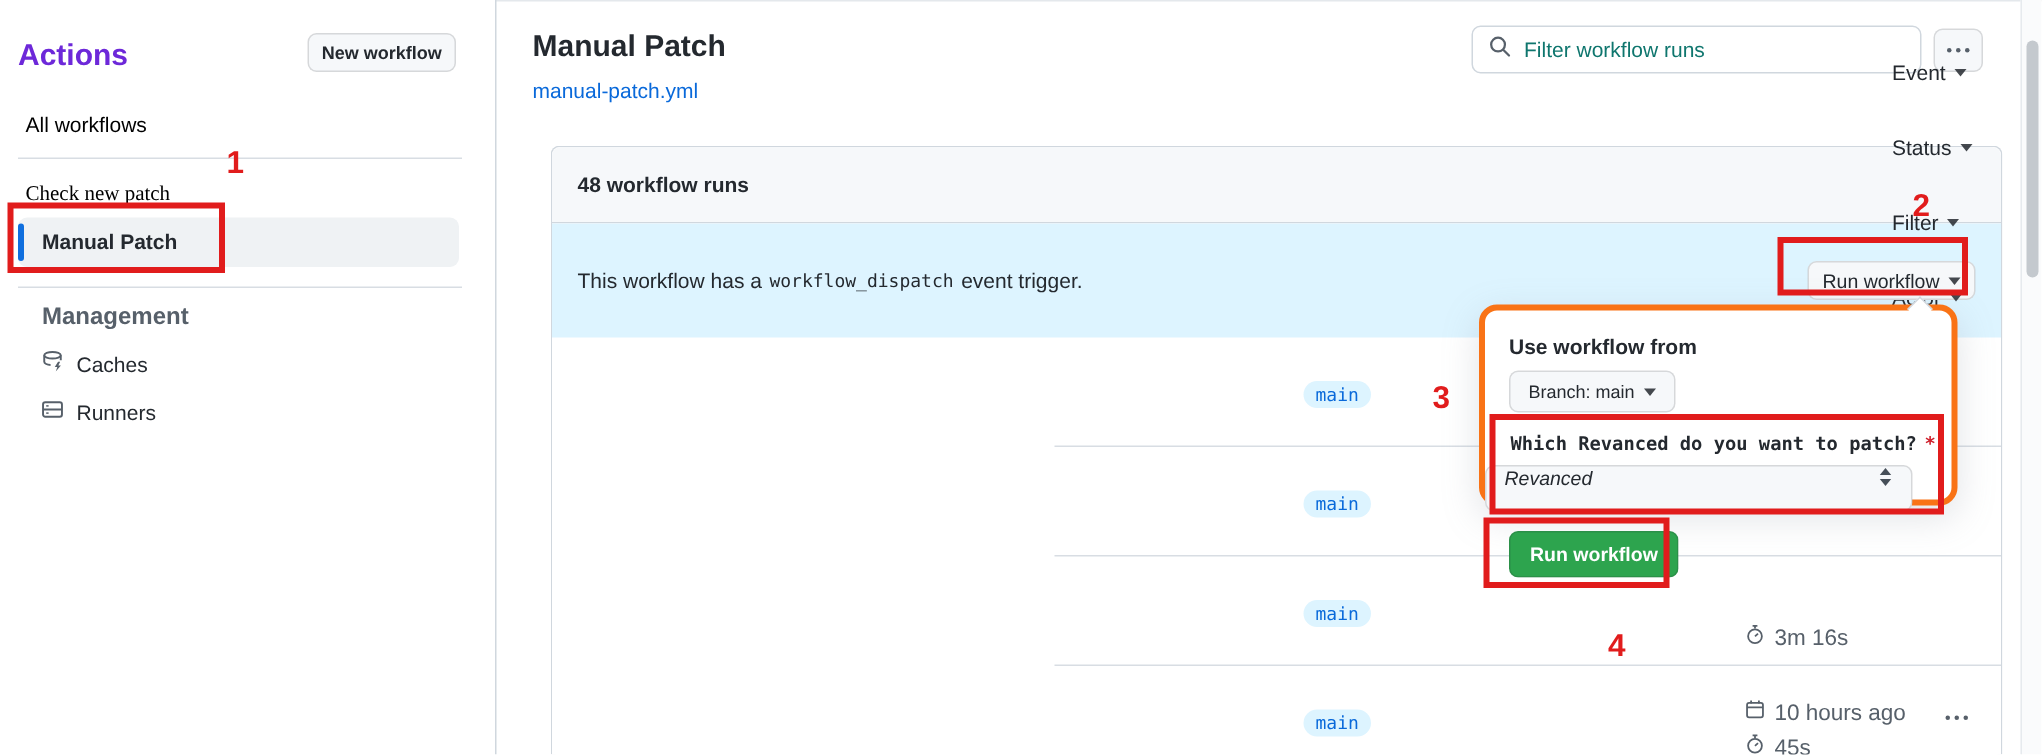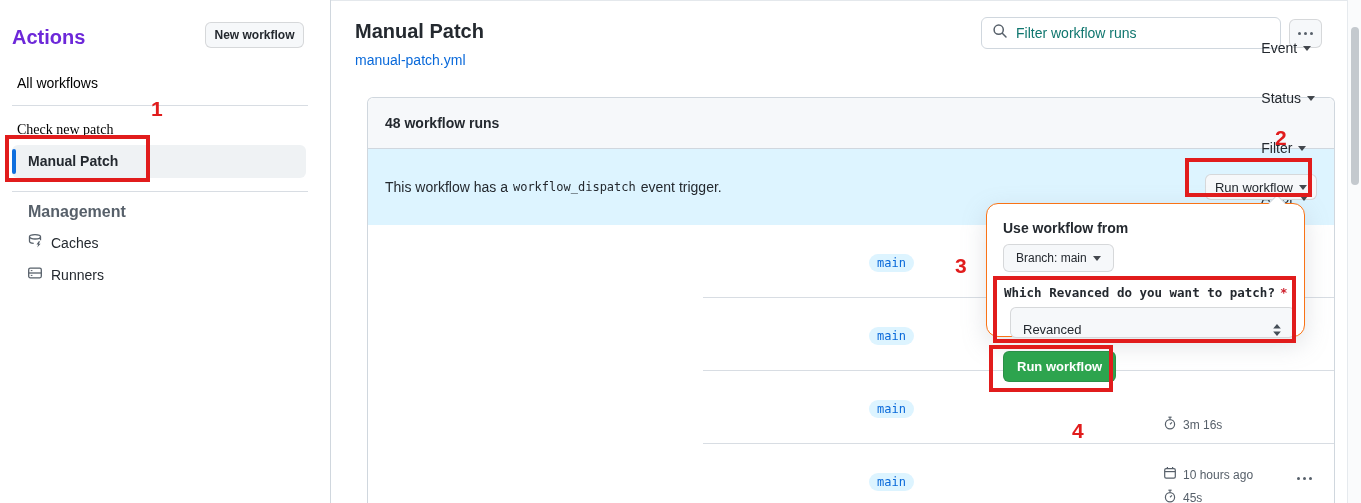--- a/index.html
+++ b/index.html
@@ -40,31 +40,31 @@
   .runs-count { font-size:14px; font-weight:700; }
   .filters { margin-left:auto; display:flex; gap:34px;flex-direction:column; }
   .filter { font-size:14px; color:#24292f; display:flex; align-items:center; cursor:pointer; }
   .caret { display:inline-block; width:0; height:0; border-left:4px solid transparent; border-right:4px solid transparent; border-top:5px solid currentColor; margin-left:6px; opacity:.85; }
   .banner { height:76px; background:#ddf4ff; display:flex; align-items:center; padding:0 17px; font-size:14px; }
   .banner code { font-family:"DejaVu Sans Mono","Liberation Mono",monospace; font-size:12px; margin:0 5px; }
   .banner-run-btn { margin-left:auto; width:112px; height:26px; font-size:13px; font-weight:500; }
   .run-row { position:relative; height:73px; }
   .run-row .sep { position:absolute; left:335px; right:0; bottom:0; height:1px; background:#d8dde3; }
   .branch-badge { position:absolute; left:501px; top:29px; height:18px; line-height:18px; padding:0 8px; background:#ddf4ff; color:#0969da; font-family:"DejaVu Sans Mono","Liberation Mono",monospace; font-size:12px; border-radius:10px; cursor:pointer; }
-  .meta { position:absolute; left:795px; display:flex; align-items:center; gap:6px; color:#57606a; font-size:12px; }
+  .meta { position:absolute; left:795px; display:flex; align-items:center; gap:6px; color:#57606a; font-size:15px; }
   .row-kebab { position:absolute; left:929px; top:33px; cursor:pointer; }
 
   
-  .run-panel { position:absolute; left:986px; top:203px; width:319px; height:134px; background:#fff; border:1px solid #f97316; border-radius:12px; box-shadow:0 8px 24px rgba(140,149,159,0.25); z-index:40; }
+  .run-panel { position:absolute; left:986px; top:203px; width:319px; height:134px; background:#fff; border:4px solid #f97316; border-radius:12px; box-shadow:0 8px 24px rgba(140,149,159,0.25); z-index:40; }
   .panel-notch { position:absolute; left:284px; top:-7px; width:12px; height:12px; background:#fff; border-left:1px solid #d0d7de; border-top:1px solid #d0d7de; transform:rotate(45deg); }
   .panel-heading { position:absolute; left:16px; top:16px; font-size:14px; font-weight:700; }
   .branch-select-btn { position:absolute; left:16px; top:40px; height:28px; padding:0 12px; font-size:12px; font-weight:500; }
   .input-label { position:absolute; left:17px; top:81px; font-family:"DejaVu Sans Mono","Liberation Mono",monospace; font-size:12.5px; font-weight:700; color:#24292f; }
   .required-star { color:#cf222e; margin-left:5px; font-weight:700; }
-  .revanced-select { position:absolute; left:23px; top:103px; width:285px; height:31px; background:#f6f8fa; border:1px solid rgba(31,35,40,0.15); border-radius:6px; display:flex; align-items:flex-end; padding:0 12px; font-size:13px; cursor:pointer; }
+  .revanced-select { position:absolute; left:0; top:103px; width:285px; height:31px; background:#f6f8fa; border:1px solid rgba(31,35,40,0.15); border-radius:6px; display:flex; align-items:flex-start; padding:0 12px; font-size:13px; cursor:pointer;font-style:italic; }
   .revanced-select svg { margin-left:auto; }
   .panel-run-btn { position:absolute; left:16px; top:147px; height:31px; padding:0 13px; background:#2da44e; border:1px solid rgba(31,35,40,0.15); border-radius:6px; color:#fff; font-size:13px; font-weight:600; display:flex; align-items:center; cursor:pointer; }
 
   
   .anno-box { position:absolute; border:4px solid #e11c1c; background:transparent; z-index:60; pointer-events:none; }
   .anno-num { position:absolute; color:#e11c1c; font-size:21px; font-weight:700; z-index:60; font-family:"Liberation Sans",sans-serif; }
   .box-1 { left:5px; top:135px; width:145px; height:47px; }
   .box-2 { left:1185px; top:158px; width:127px; height:39px; }
   .box-3 { left:993px; top:276px; width:303px; height:67px; }
   .box-4 { left:989px; top:345px; width:124px; height:47px; }

